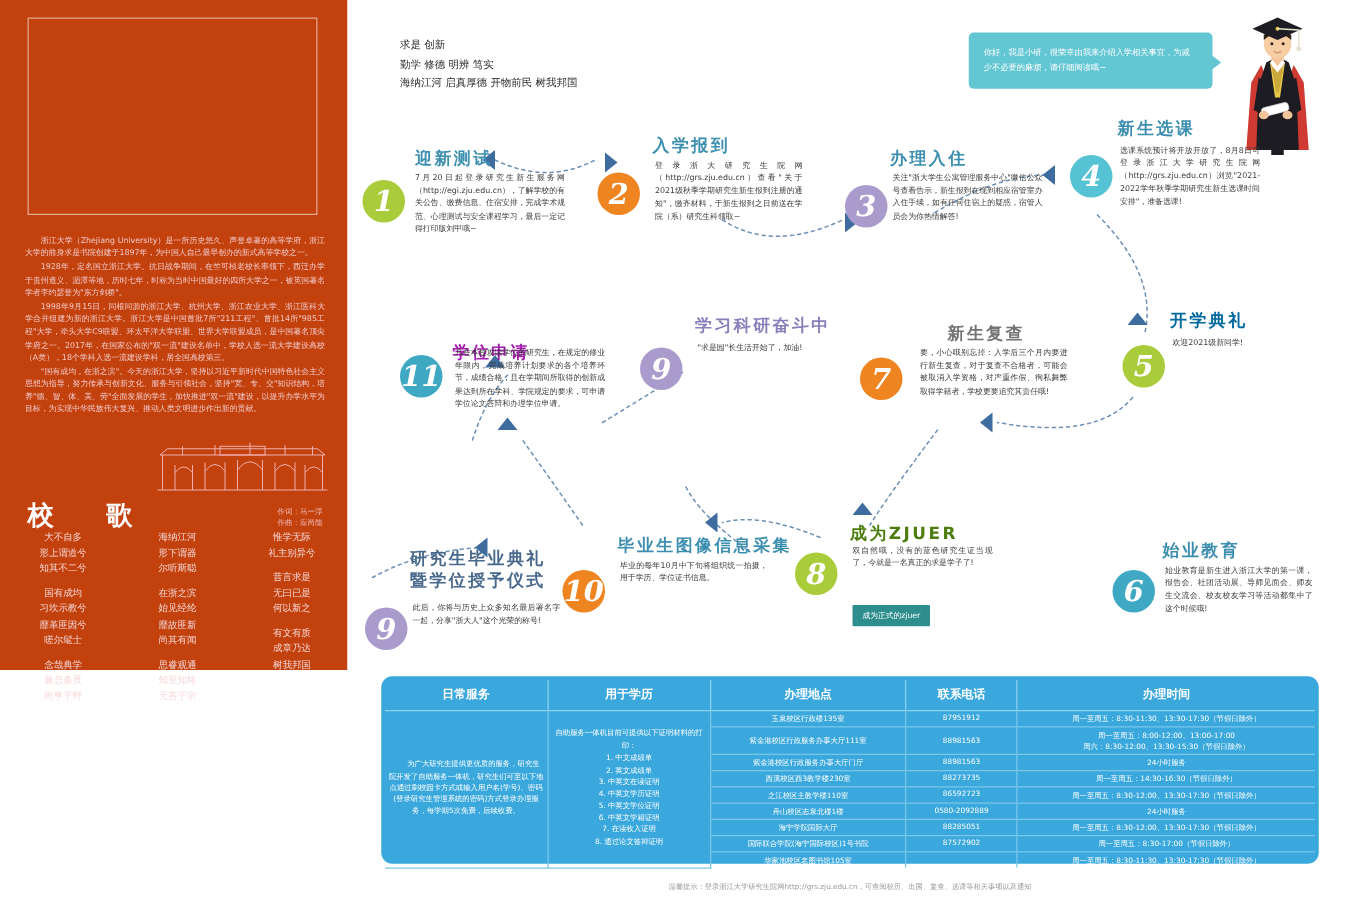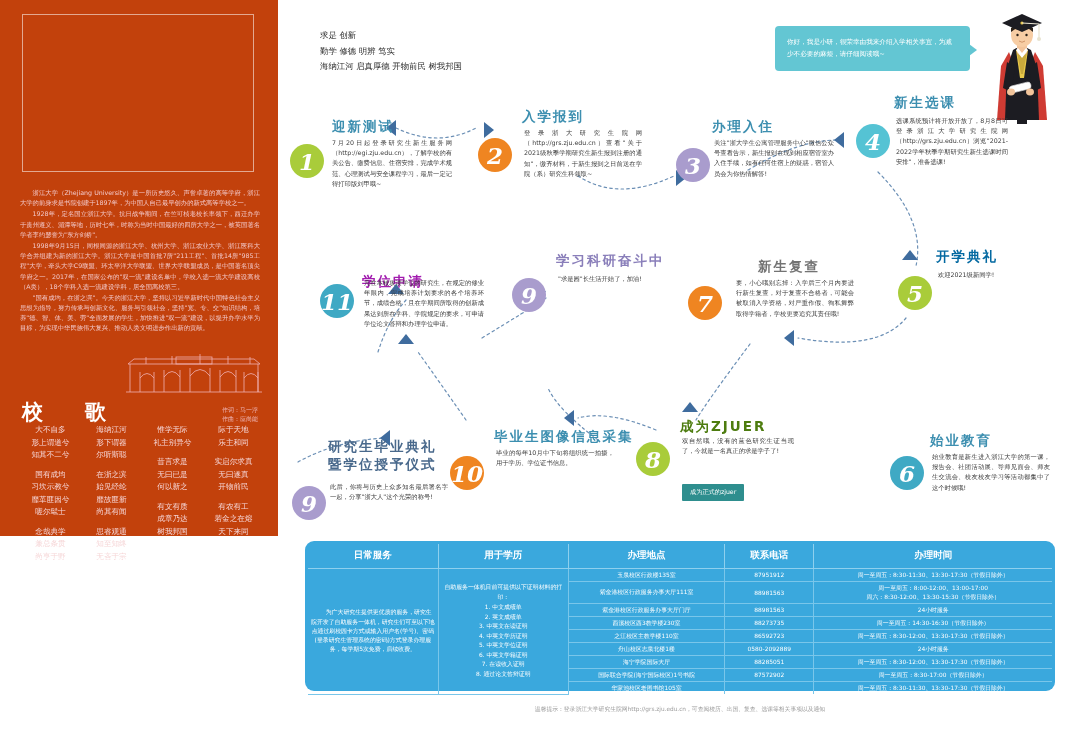--- a/index.html
+++ b/index.html
@@ -215,38 +215,20 @@
         <div class="stanza">
           <div>昔言求是</div>
           <div>无曰已是</div>
           <div>何以新之</div>
         </div>
         <div class="stanza"></div>
         <div class="stanza">
           <div>有文有质</div>
           <div>成章乃达</div>
           <div>树我邦国</div>
-        </div>
-      </div>
-      <div class="col">
-        <div class="stanza">
-          <div>际于天地</div>
-          <div>乐主和同</div>
-        </div>
-        <div class="stanza"></div>
-        <div class="stanza">
-          <div>实启尔求真</div>
-          <div>无曰遂真</div>
-          <div>开物前民</div>
-        </div>
-        <div class="stanza"></div>
-        <div class="stanza">
-          <div>有农有工</div>
-          <div>若金之在熔</div>
-          <div>天下来同</div>
         </div>
       </div>
     </div>
 
   <div class="bottom-frame"></div>
 </div>
 
 <div id="right">
 
   <div class="motto-block">

